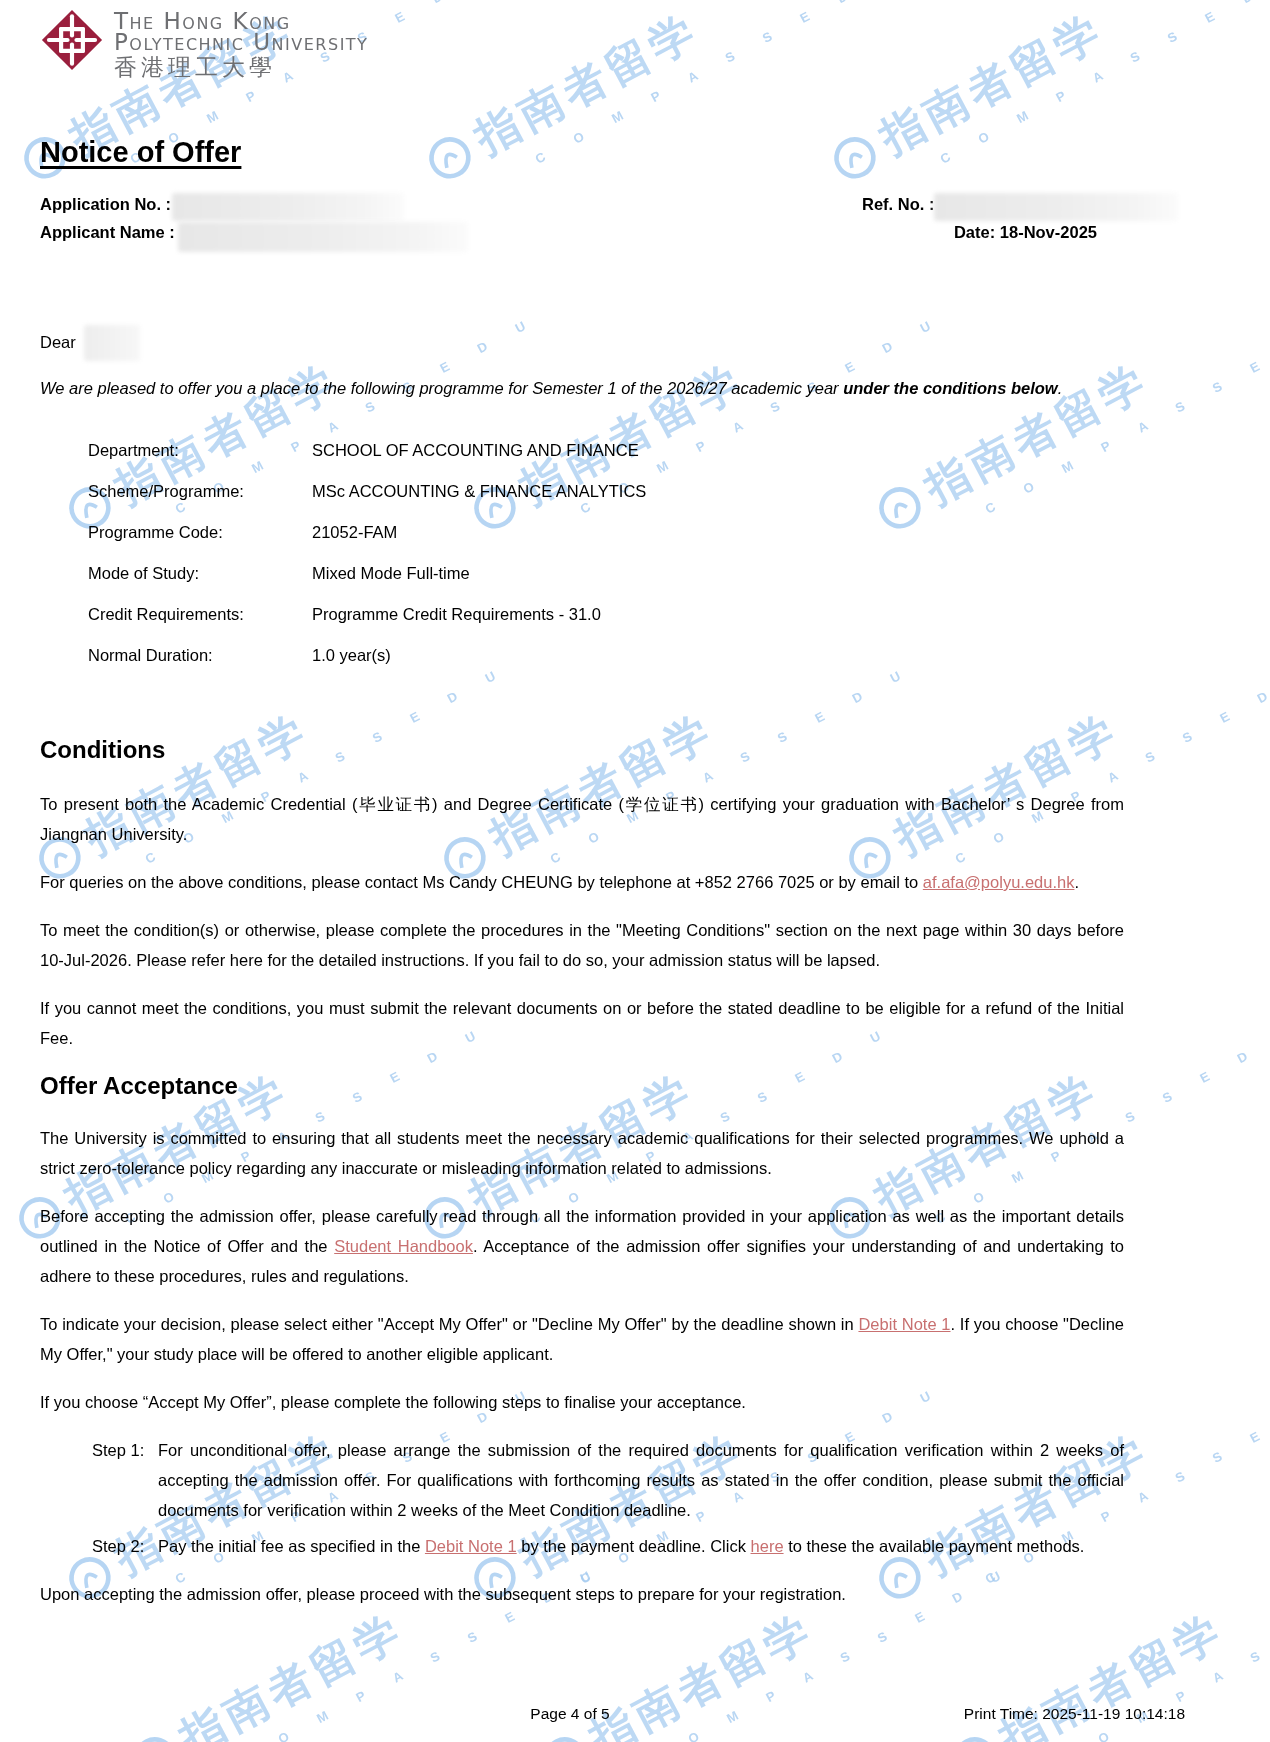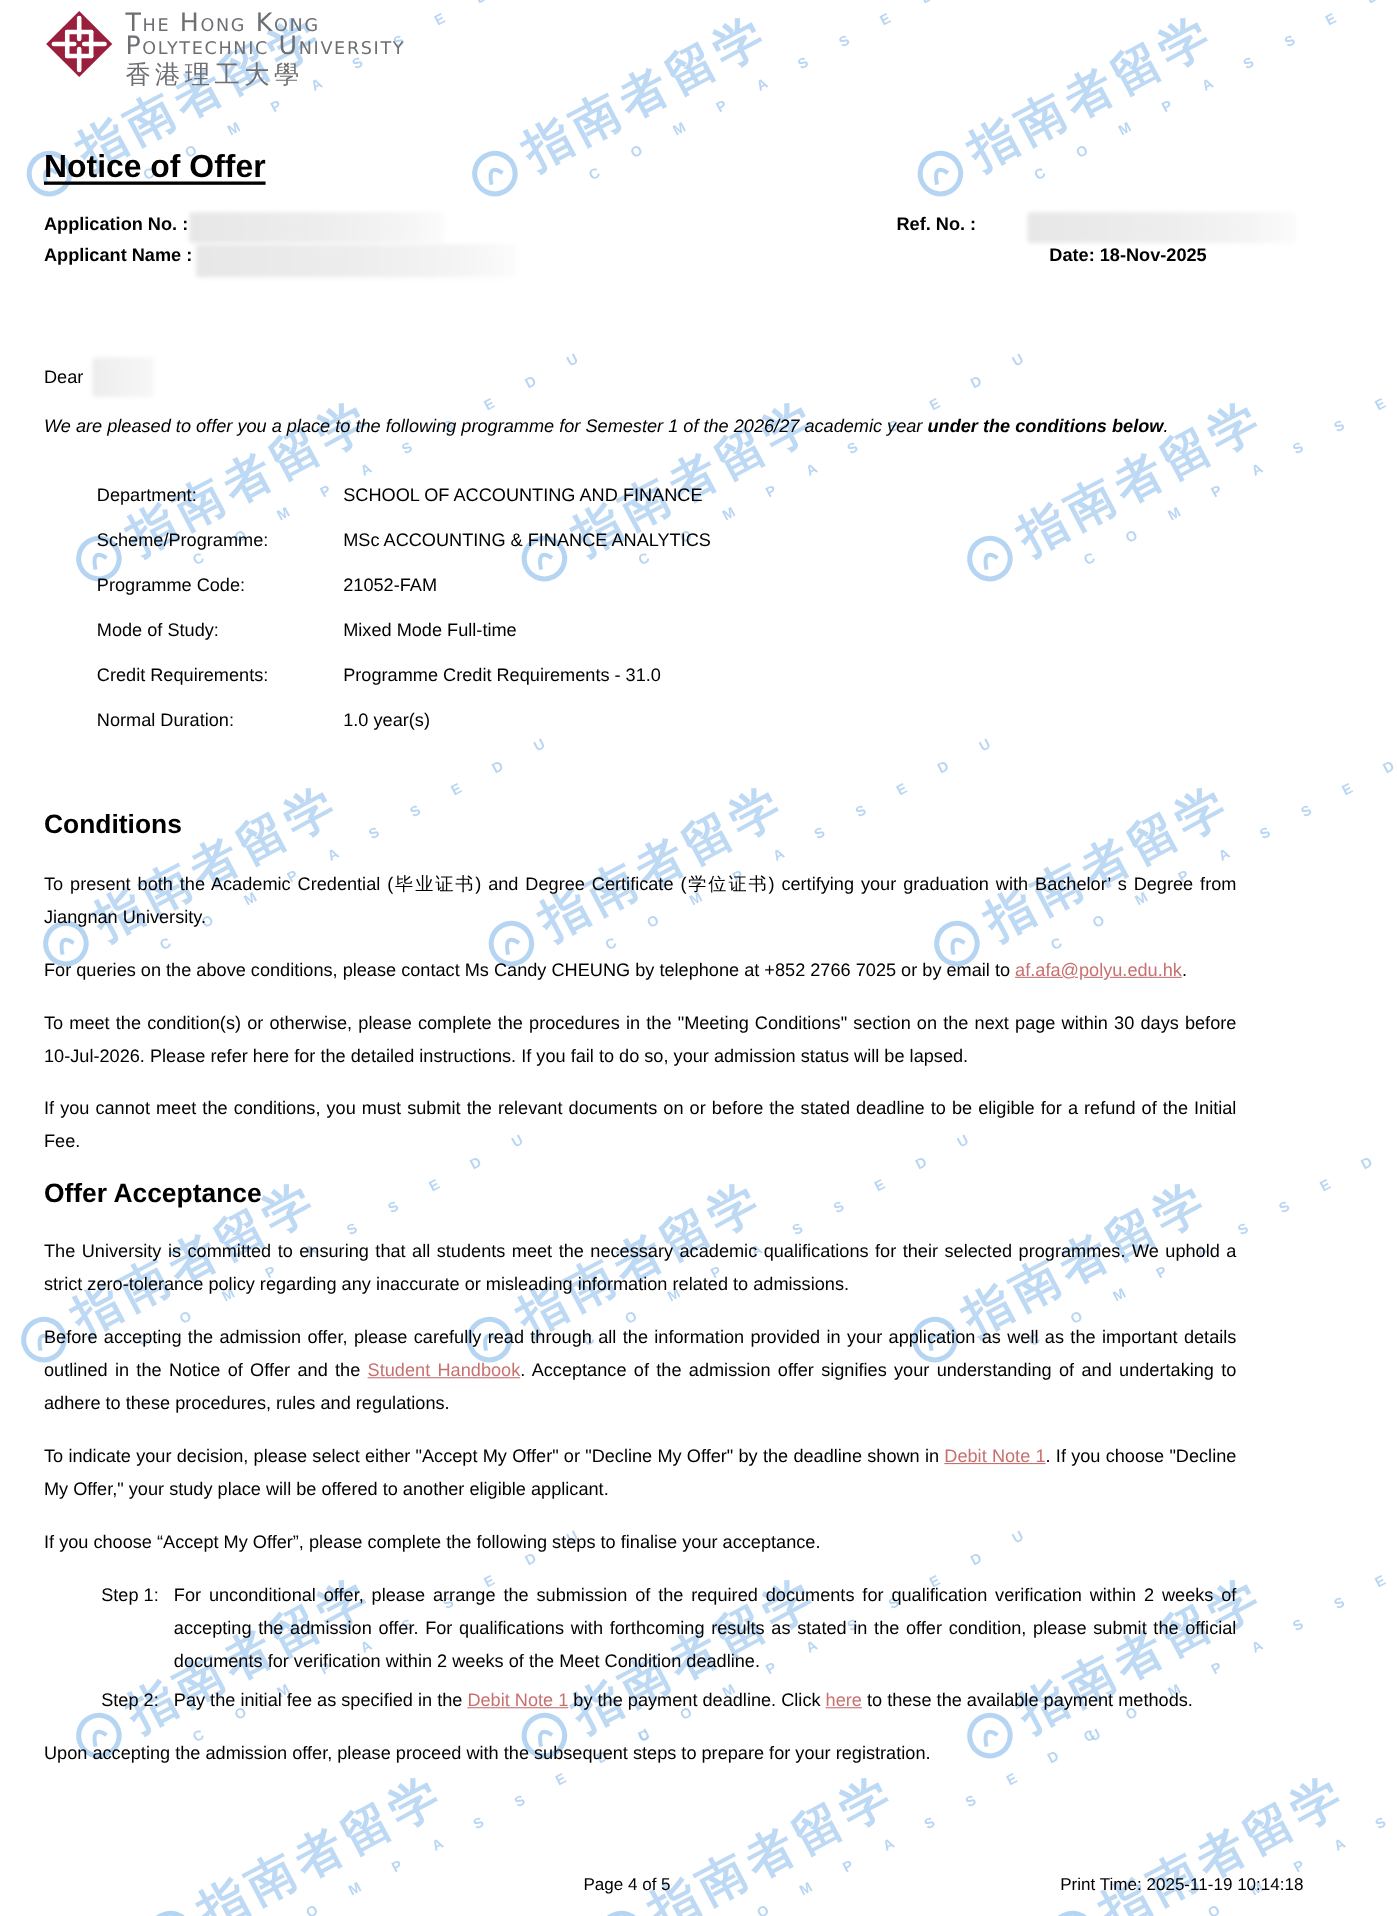--- a/index.html
+++ b/index.html
@@ -45,21 +45,21 @@
     color: var(--uni-gray, #6e6f72);
   }
   .uni-cn { font-size: 23px; line-height: 24px; letter-spacing: 4px; color: var(--uni-gray, #6e6f72); margin-top: 2px; }
 
   .doc-title { text-align: left; margin-top: 56px; font-size: 29px; font-weight: bold; line-height: 34px; }
   .doc-title span { text-decoration: underline; text-decoration-thickness: 2.5px; text-underline-offset: 4px; }
 
   .hf { margin-top: 26px; font-size: 16.5px; font-weight: bold; }
   .hf-row { position: relative; height: 28px; }
   .hf-label { position: absolute; left: 0; top: 0; }
-  .hf-ref-label { position: absolute; left: 775px; top: 0; text-align: right; }
+  .hf-ref-label { position: absolute; left: 822px; top: 0; text-align: right; }
   .hf-date { position: absolute; right: 27px; top: 0; }
   .redact {
     position: absolute; height: 28px; border-radius: 3px; filter: blur(2px);
     background: linear-gradient(90deg, #e7e7e7, #ededed 50%, #f4f4f4 82%, #fbfbfb);
   }
   .redact-app  { left: 132px; top: -2px; width: 232px; }
   .redact-ref  { left: 894px; top: -2px; width: 244px; }
   .redact-name { left: 138px; top: -1px; width: 290px; height: 30px; }
 
   .dear-row { margin-top: 74px; font-size: 16.5px; height: 22px; }

